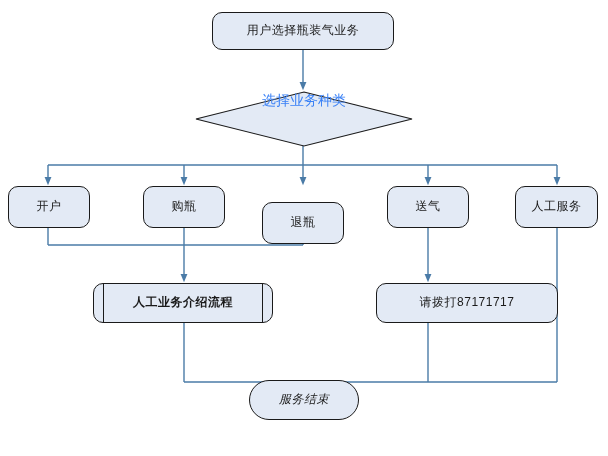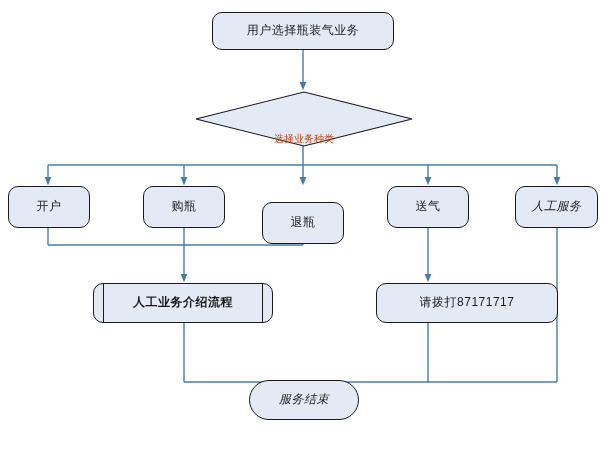--- a/index.html
+++ b/index.html
@@ -114,42 +114,42 @@
     </g>
 
     <polygon points="196,119 304,92 412,119 304,146" fill="#e3eaf5" stroke="#1a1a1a" stroke-width="1.2"></polygon>
   </svg>
 
   <div class="node n-start" style="left:212px; top:12px; width:182px; height:38px;">
     <span class="lbl">用户选择瓶装气业务</span>
   </div>
 
   <div style="position:absolute; left:196px; top:92px; width:216px; height:54px;
-              display:flex; align-items:flex-end; justify-content:center; z-index:3;
-              color:#c2410c; font-size:10px; white-space:nowrap;">
+              display:flex; align-items:flex-start; justify-content:center; z-index:3;
+              color:#3b82f6; font-size:14px; white-space:nowrap;">
     <span class="lbl">选择业务种类</span>
   </div>
 
   <div class="node n-opt" style="left:143px; top:186px; width:82px; height:42px;">
     <span class="lbl">购瓶</span>
   </div>
 
   <div class="node n-opt" style="left:8px; top:186px; width:82px; height:42px;">
     <span class="lbl">开户</span>
   </div>
 
   <div class="node n-opt" style="left:262px; top:186px; width:82px; height:42px;margin-top:16px;">
     <span class="lbl">退瓶</span>
   </div>
 
   <div class="node n-opt" style="left:387px; top:186px; width:82px; height:42px;">
     <span class="lbl">送气</span>
   </div>
 
-  <div class="node n-opt" style="left:515px; top:186px; width:83px; height:42px;font-style:italic;">
+  <div class="node n-opt" style="left:515px; top:186px; width:83px; height:42px;">
     <span class="lbl">人工服务</span>
   </div>
 
   <div class="node n-pre" style="left:93px; top:283px; width:180px; height:40px;font-weight:bold;">
     <span class="lbl">人工业务介绍流程</span>
   </div>
 
   <div class="node n-call" style="left:340px; top:283px; width:182px; height:40px;">
     <span class="lbl">请拨打87171717</span>
   </div>

